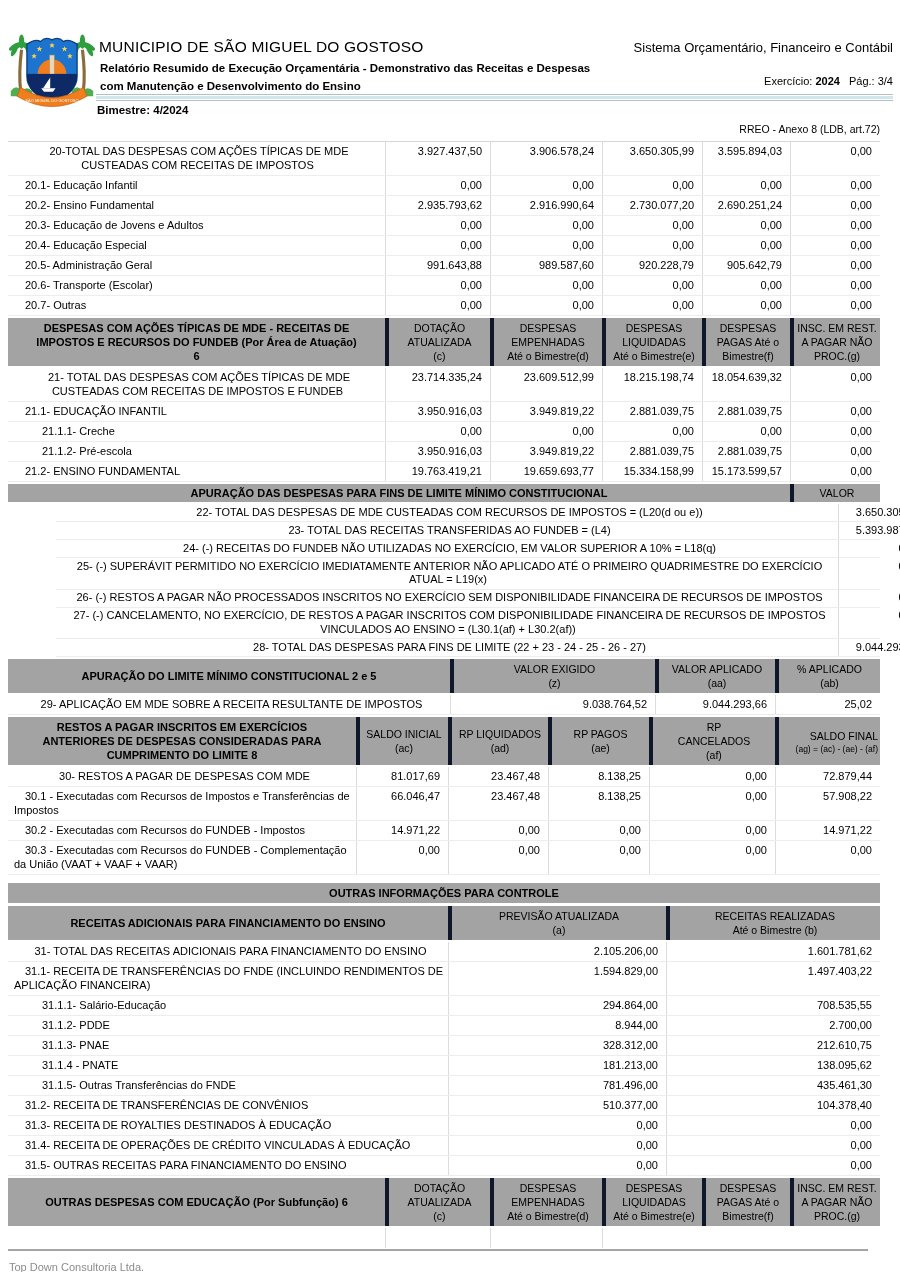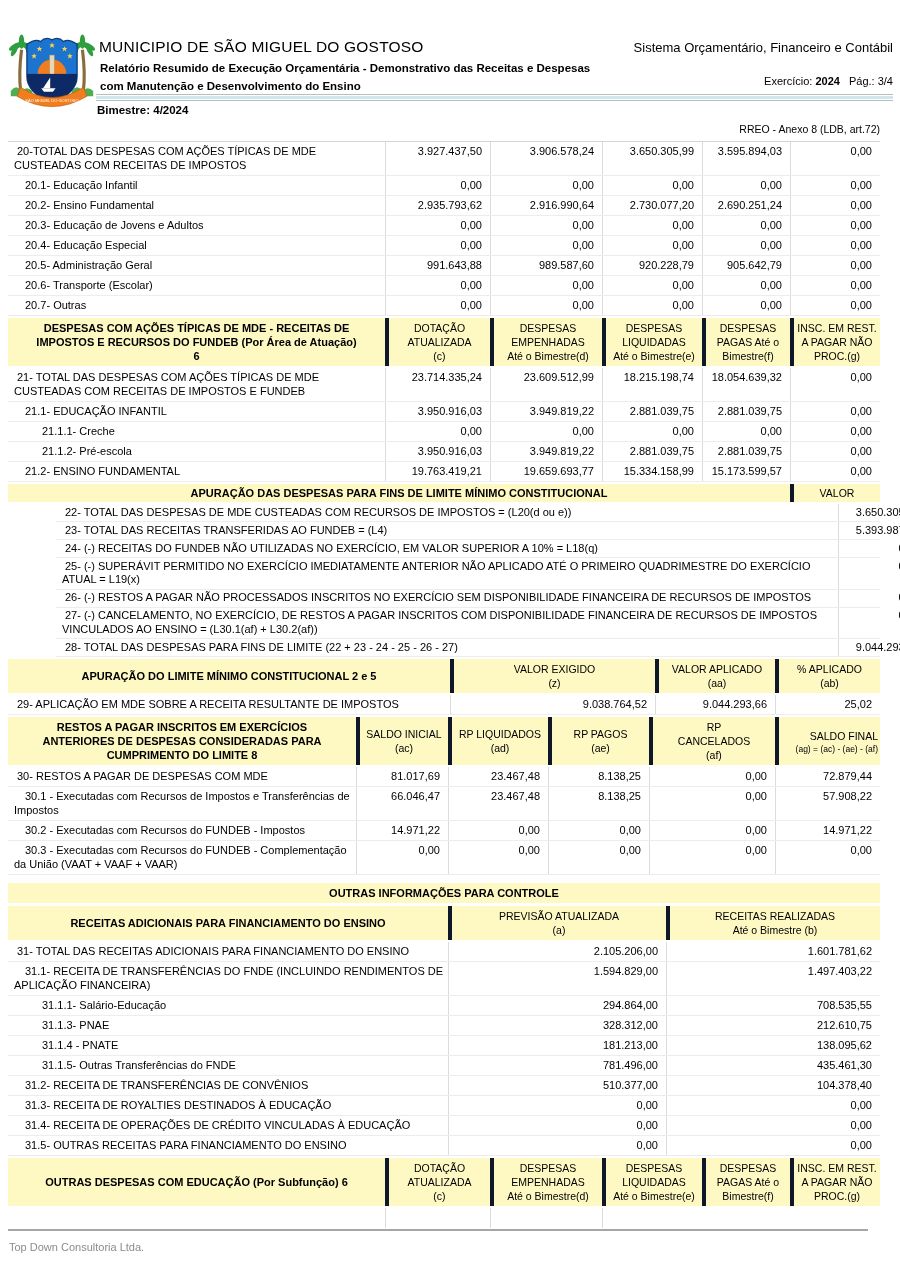--- a/index.html
+++ b/index.html
@@ -17,33 +17,33 @@
      background:linear-gradient(to bottom,#b3bfc2 0 1px,#ffffff 1px 2px,#cfe6ec 2px 5px,#ffffff 5px 6px,#b3bfc2 6px 7px);}
   .bim{position:absolute;left:97px;top:104px;font-size:11.5px;font-weight:bold;}
   .anexo{position:absolute;right:20px;top:123px;font-size:10.5px;}
   
   .tablewrap{position:absolute;left:8px;top:141px;width:872px;border-top:1px solid #d6d6d6;}
   .trow{display:grid;border-bottom:1px solid #ededed;box-sizing:border-box;}
   .cell{box-sizing:border-box;font-size:11px;line-height:14px;padding:2px 0 3px;}
   .lab{padding-left:6px;padding-right:4px;}
   .val{text-align:right;padding-right:8px;border-left:1px solid #dcdcdc;}
   .nob{border-left:none;}
-  .i0{text-indent:3px;}
+  .i0{text-indent:3px;text-align:center;}
   .i1{text-indent:11px;}
   .i2{text-indent:28px;}
   .tight .cell{line-height:13.5px;padding-top:1.5px;padding-bottom:2px;}
   .g6{grid-template-columns:377px 105px 112px 100px 88px 90px;}
   .g2a{grid-template-columns:782px 90px;margin-left:48px;}
   .g4{grid-template-columns:442px 205px 120px 105px;}
   .g6r{grid-template-columns:348px 92px 100px 101px 126px 105px;}
   .g3{grid-template-columns:440px 218px 214px;}
   .g1{grid-template-columns:872px;}
   
   .hband{display:grid;margin:2px 0;box-sizing:border-box;}
-  .hband .hcell{box-sizing:border-box;background:#fef9c3;text-align:center;
+  .hband .hcell{box-sizing:border-box;background:#a3a3a3;text-align:center;
      font-size:10.5px;line-height:14px;padding:3px 2px;white-space:pre-line;
      display:flex;align-items:center;justify-content:center;}
   .hband .hcell+.hcell{border-left:4px solid #0f172a;}
   .hband .title{font-weight:bold;font-size:11px;}
   .hband.slim .hcell{padding:2px 2px;}
   .hband .fsmall{display:block;font-size:8.5px;line-height:12px;padding-top:12px;text-align:right;}
   .hband .fsmall::first-line{font-size:10.5px;line-height:14px;}
   .band-space{margin:8px 0 3px;}
   .endrow{height:20px;border-bottom:none;}
   .footline{height:2px;background:#a6a6a6;width:860px;margin-top:1px;}
@@ -364,20 +364,25 @@
           <div class="cell lab i1">31.1- RECEITA DE TRANSFERÊNCIAS DO FNDE (INCLUINDO RENDIMENTOS DE APLICAÇÃO FINANCEIRA)</div>
           <div class="cell val">1.594.829,00</div>
           <div class="cell val">1.497.403,22</div>
         </div>
         <div class="trow g3">
           <div class="cell lab i2">31.1.1- Salário-Educação</div>
           <div class="cell val">294.864,00</div>
           <div class="cell val">708.535,55</div>
         </div>
         <div class="trow g3">
+          <div class="cell lab i2">31.1.2- PDDE</div>
+          <div class="cell val">8.944,00</div>
+          <div class="cell val">2.700,00</div>
+        </div>
+        <div class="trow g3">
           <div class="cell lab i2">31.1.3- PNAE</div>
           <div class="cell val">328.312,00</div>
           <div class="cell val">212.610,75</div>
         </div>
         <div class="trow g3">
           <div class="cell lab i2">31.1.4 - PNATE</div>
           <div class="cell val">181.213,00</div>
           <div class="cell val">138.095,62</div>
         </div>
         <div class="trow g3">

